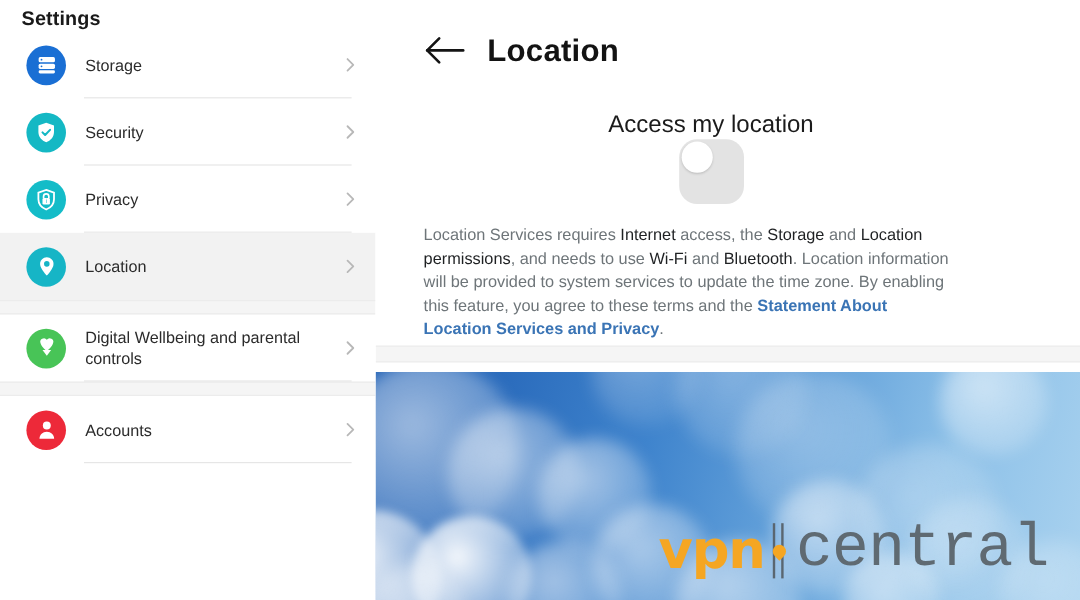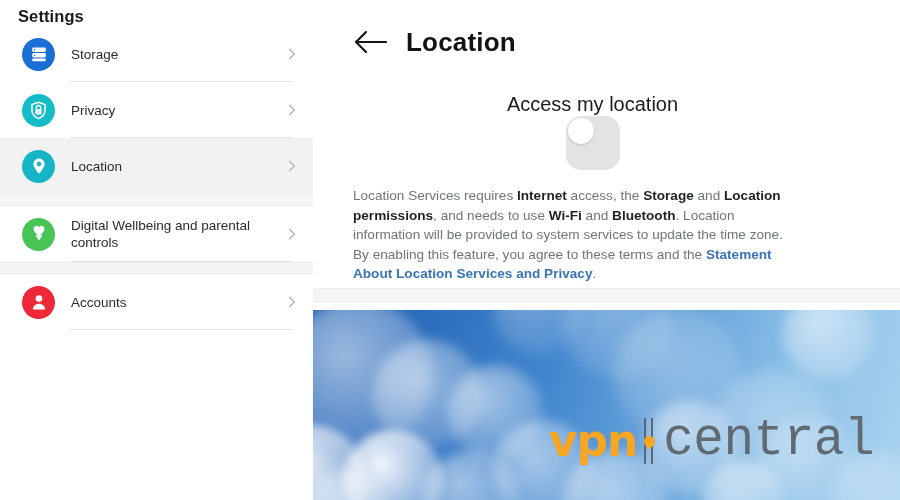--- a/index.html
+++ b/index.html
@@ -139,21 +139,21 @@
     box-shadow: 0 1px 2px rgba(0,0,0,.16);
   }
 
   .desc {
     padding: 16px 36px 0 40px;
     font-size: 13.6px;
     line-height: 19.5px;
     color: #6e7579;
     max-width: 520px;
   }
-  .desc b { color: #1f2123; font-weight: bold; }
+  .desc b { color: #1f2123; font-weight: normal; }
   .desc a { color: #3a74b5; text-decoration: none; font-weight: bold; }
 
   .band-sep {
     position: absolute;
     left: 0; right: 0;
     top: 288px;
     height: 14px;
     background: #f5f5f5;
     border-top: 1px solid #ededed;
     border-bottom: 1px solid #ededed;
@@ -187,21 +187,21 @@
   }
   .bokeh.dim {
     background: radial-gradient(circle at 40% 36%, rgba(255,255,255,.3), rgba(255,255,255,.12) 64%, rgba(255,255,255,0) 100%);
     filter: blur(7px);
   }
 
   
   .watermark {
     position: absolute;
     right: 26px;
-    bottom: 32px;
+    bottom: 14px;
     display: flex;
     align-items: center;
     height: 54px;
   }
   .wm-vpn {
     font-family: "DejaVu Sans", sans-serif;
     font-size: 44px;
     font-weight: bold;
     color: #f5a623;
     line-height: 44px;
@@ -249,20 +249,35 @@
             <span class="nav-icon" style="background: rgb(26, 111, 212);">
               <svg width="20" height="20" viewBox="0 0 20 20">
                 <rect x="3.2" y="3.6" width="13.6" height="4.3" rx="1.3" fill="#fff"></rect>
                 <rect x="3.2" y="9.1" width="13.6" height="4.3" rx="1.3" fill="#fff"></rect>
                 <rect x="3.2" y="14.6" width="13.6" height="2.6" rx="1.2" fill="#fff"></rect>
                 <circle cx="5.6" cy="5.75" r=".75" fill="#1a6fd4"></circle>
                 <circle cx="5.6" cy="11.25" r=".75" fill="#1a6fd4"></circle>
               </svg>
             </span>
             <span class="nav-label">Storage</span>
+            <span class="chev">
+              <svg viewBox="0 0 14 14" width="14" height="14">
+                <path d="M4.6 2.2 L9.4 7 L4.6 11.8" fill="none" stroke="currentColor" stroke-width="1.5" stroke-linecap="round" stroke-linejoin="round"></path>
+              </svg>
+            </span>
+            <span class="divider-line"></span>
+          </div>
+          <div class="nav-item">
+            <span class="nav-icon" style="background: rgb(20, 184, 196);">
+              <svg width="21" height="21" viewBox="0 0 21 21">
+                <path d="M10.5 2.2 L17 4.6 V10 c0 4.3-2.9 7.1-6.5 8.6C6.9 17.1 4 14.3 4 10 V4.6 Z" fill="#fff"></path>
+                <path d="M7.4 10.3 L9.6 12.5 L13.7 8.2" stroke="#14b8c4" stroke-width="1.7" fill="none" stroke-linecap="round" stroke-linejoin="round"></path>
+              </svg>
+            </span>
+            <span class="nav-label">Security</span>
             <span class="chev">
               <svg viewBox="0 0 14 14" width="14" height="14">
                 <path d="M4.6 2.2 L9.4 7 L4.6 11.8" fill="none" stroke="currentColor" stroke-width="1.5" stroke-linecap="round" stroke-linejoin="round"></path>
               </svg>
             </span>
             <span class="divider-line"></span>
           </div>
           <div class="nav-item">
             <span class="nav-icon" style="background: rgb(20, 188, 200);">
               <svg width="21" height="21" viewBox="0 0 21 21">

